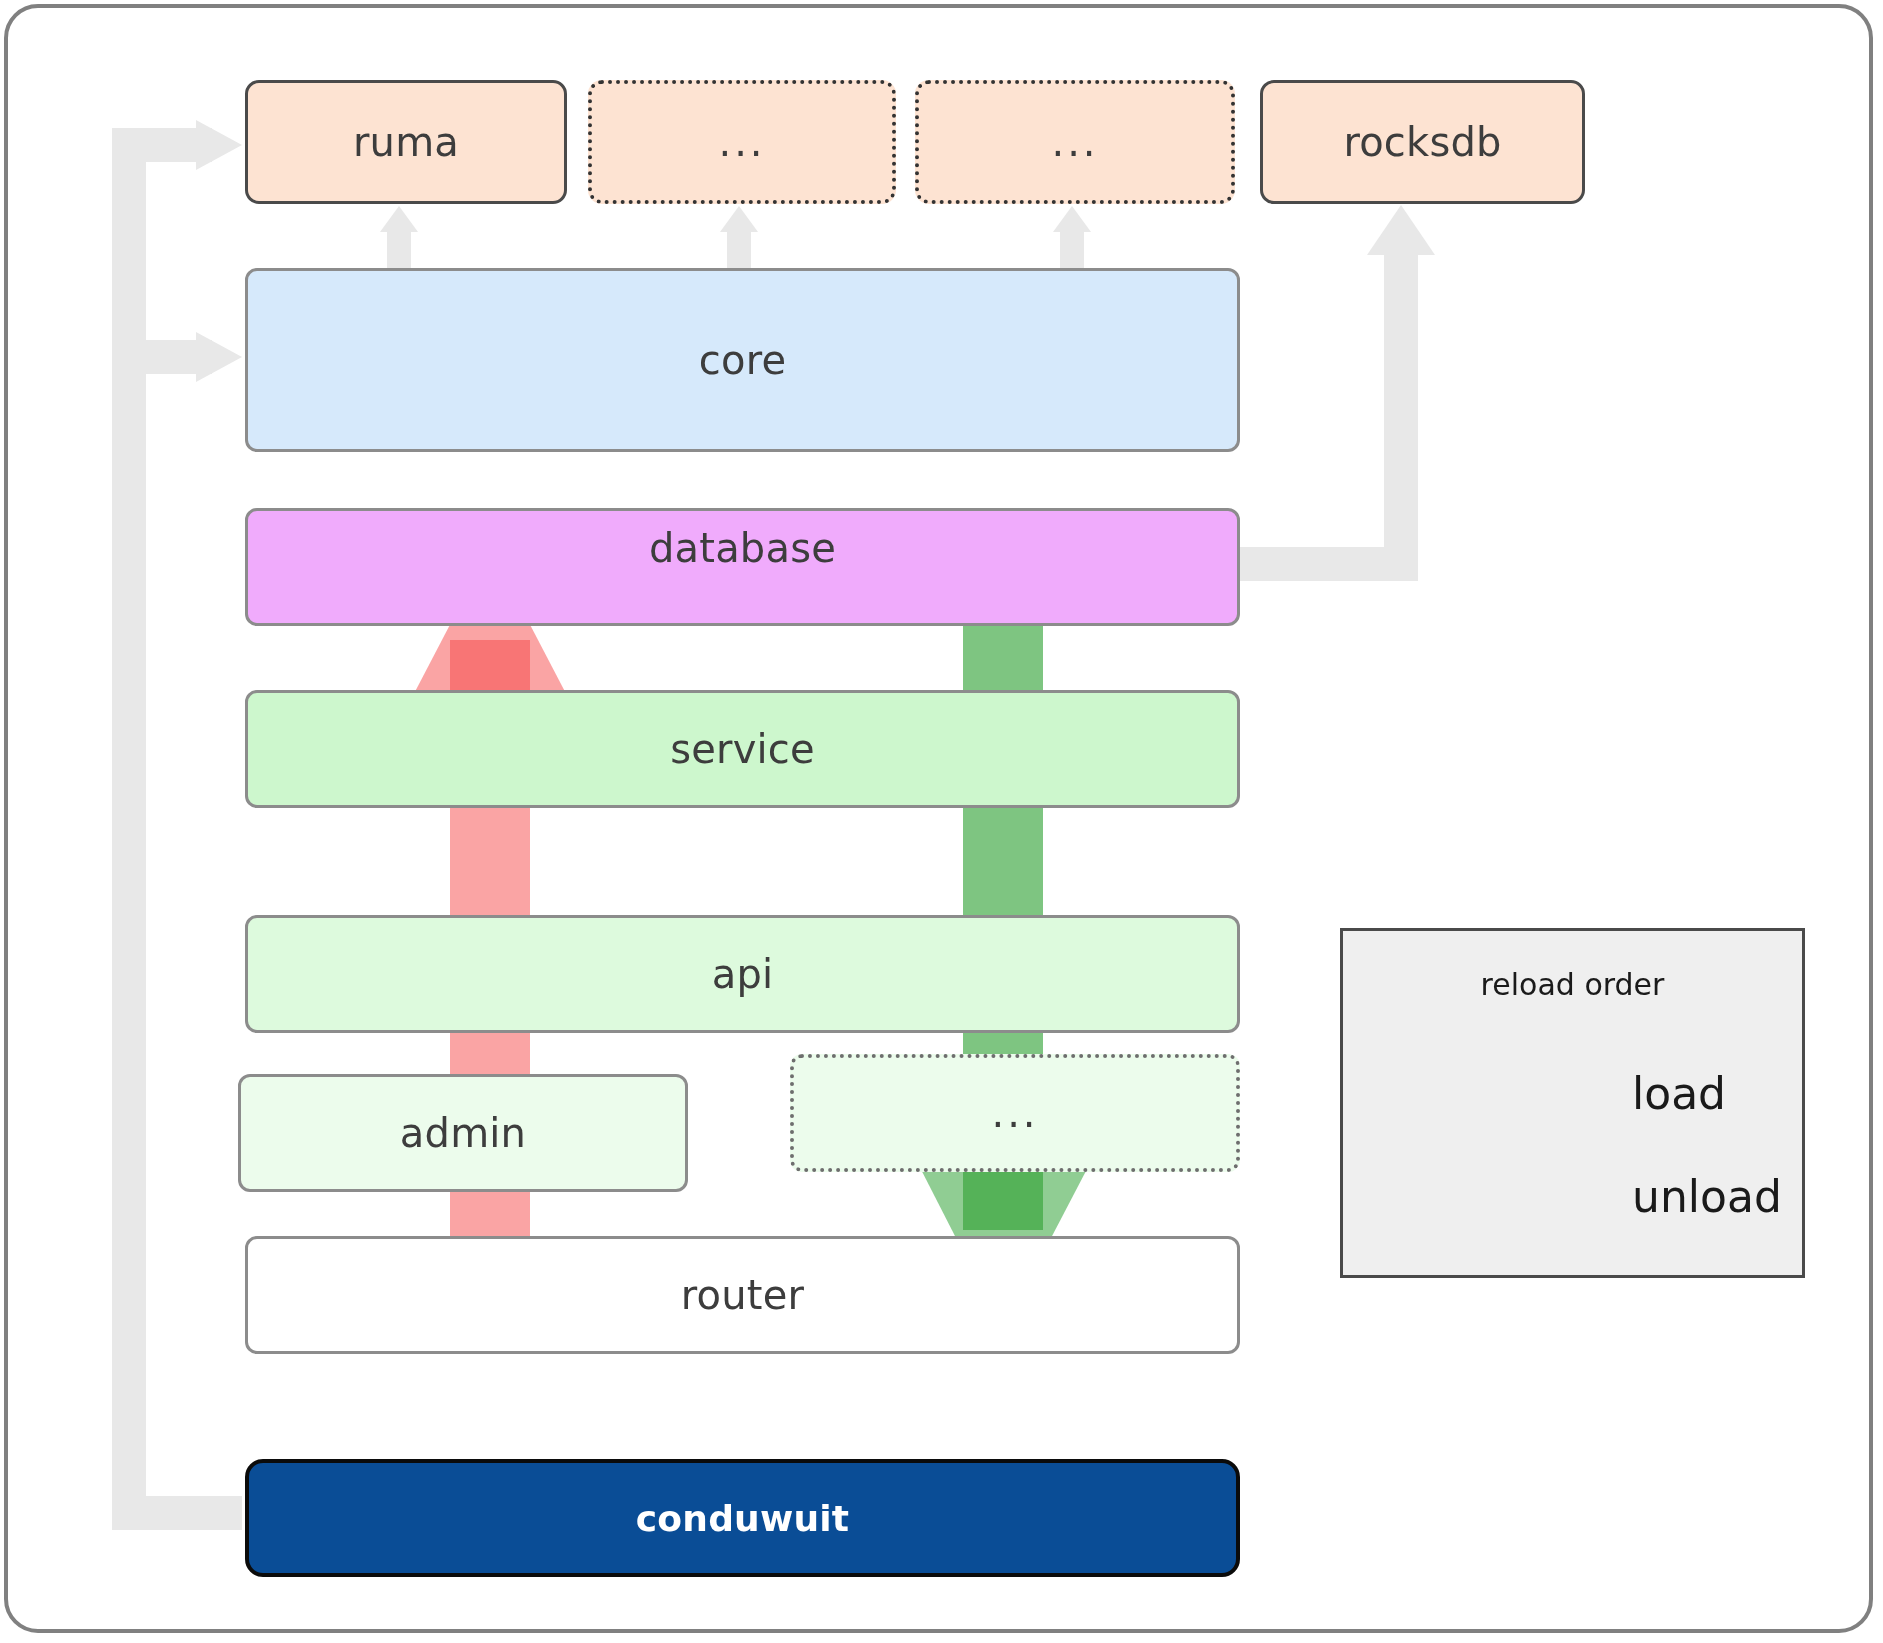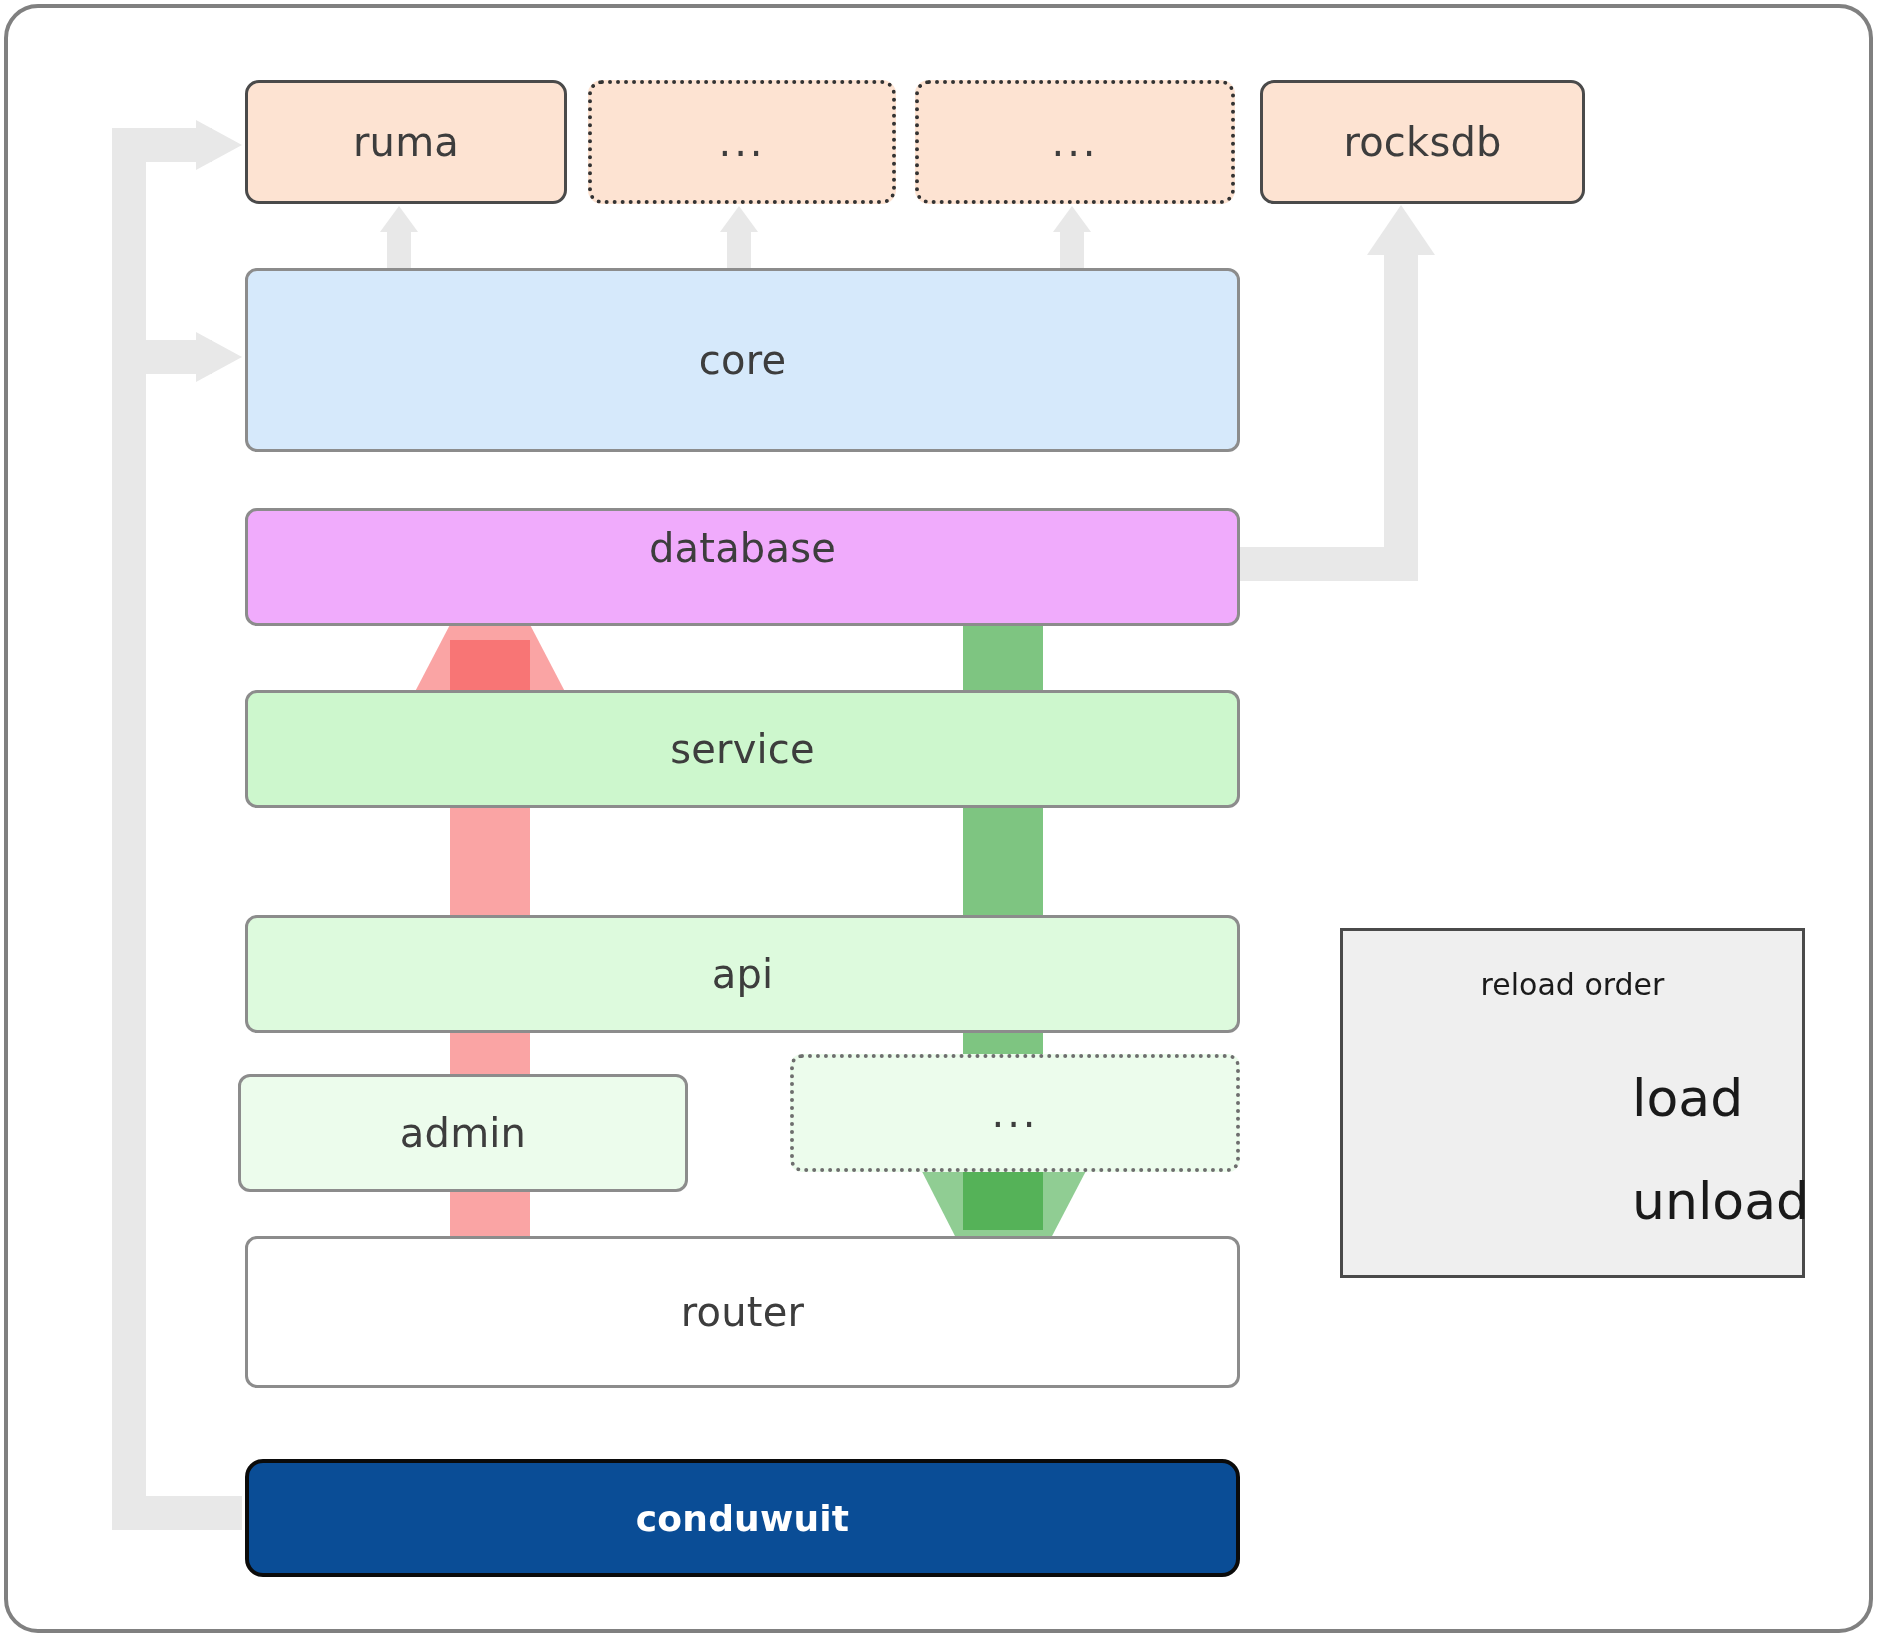--- a/index.html
+++ b/index.html
@@ -102,21 +102,21 @@
     position: absolute;
     left: 0;
     right: 0;
     top: 36px;
     text-align: center;
     font-size: 30px;
     color: #1a1a1a;
   }
   .legend-label {
     position: absolute;
-    font-size: 52px;
+    font-size: 44px;
     color: #1a1a1a;
   }
 
   svg.overlay {
     position: absolute;
     left: 0;
     top: 0;
     width: 1883px;
     height: 1643px;
     pointer-events: none;
@@ -230,21 +230,21 @@
   </div>
 
   <div class="node crate c-admin" style="left:238px; top:1054px; width:450px; height:118px;margin-top:20px;">
     <span class="label">admin</span>
   </div>
 
   <div class="node crate c-other dotted" style="left:790px; top:1054px; width:450px; height:118px;">
     <span class="label dots">...</span>
   </div>
 
-  <div class="node crate c-router" style="left:245px; top:1236px; width:995px; height:152px;">
+  <div class="node crate c-router" style="left:245px; top:1236px; width:995px; height:118px;">
     <span class="label">router</span>
   </div>
 
   <div class="node c-root" style="left:245px; top:1459px; width:995px; height:118px;">
     <span class="label">conduwuit</span>
   </div>
 
   <div class="legend" style="left:1340px; top:928px; width:465px; height:350px;">
     <div class="legend-title">reload order</div>
   </div>

